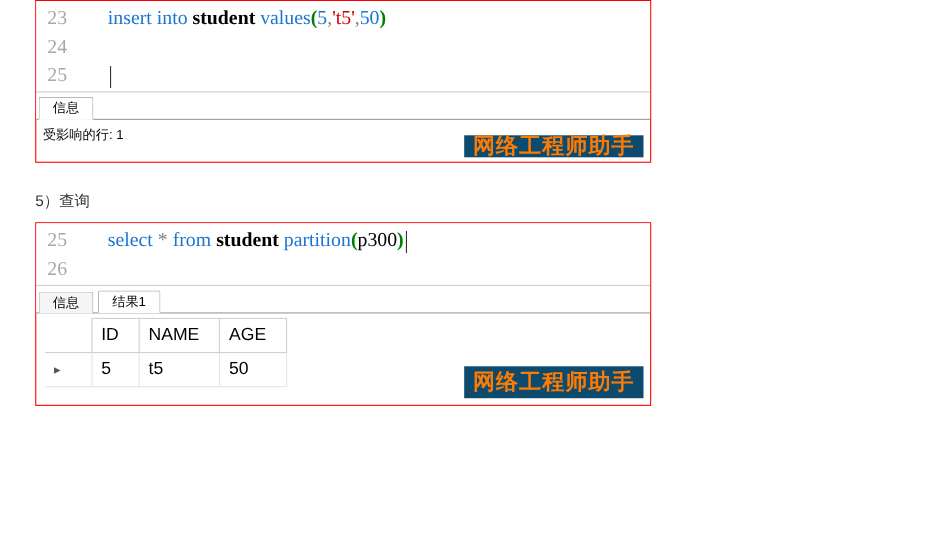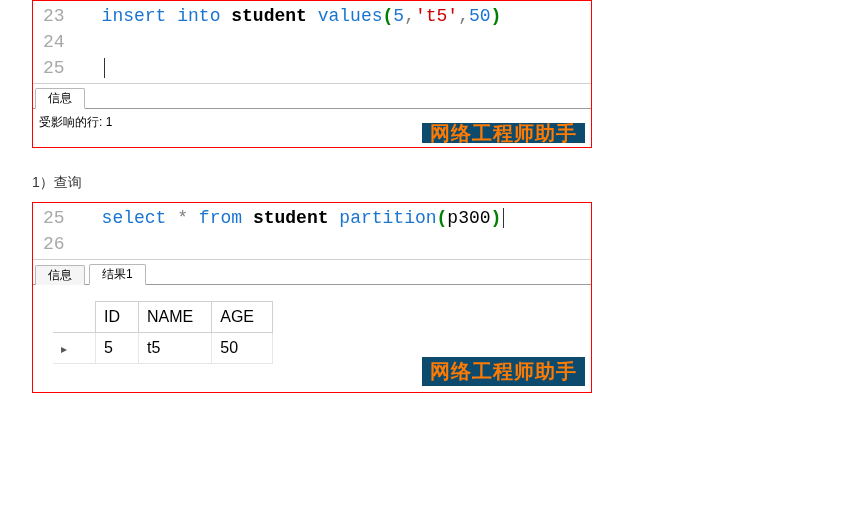--- a/index.html
+++ b/index.html
@@ -14,21 +14,21 @@
     padding: 0 0 10px 32px;
     width: 560px;
   }
   .panel {
     border: 1px solid #ff0000;
     background: #ffffff;
     position: relative;
   }
   .editor {
     display: flex;
-    font-family: Liberation Mono, monospace;
+    font-family: Liberation Serif, serif;
     font-size: 18px;
     line-height: 26px;
     background: #ffffff;
   }
   .gutter {
     text-align: right;
     color: #a8a8a8;
     padding: 2px 6px 2px 10px;
     user-select: none;
   }
@@ -106,21 +106,21 @@
     margin: 26px 0 10px 0;
     font-size: 14px;
     color: #333;
   }
 
   
   .result-table {
     border-collapse: collapse;
     font-size: 16px;
     font-family: "Segoe UI", Arial, sans-serif;
-    margin: 16px;
+    margin: 4px;
   }
   .result-table th {
     text-align: left;
     font-weight: normal;
     background: #ffffff;
     border: 1px solid #d0d0d0;
     padding: 6px 18px 6px 8px;
     color: #000;
   }
   .result-table td {
@@ -160,21 +160,21 @@
     </div>
     <div class="tabstrip">
       <div class="tab active">信息</div>
     </div>
     <div class="msgarea">
       <div>受影响的行: 1</div>
       <div class="watermark">网络工程师助手</div>
     </div>
   </div>
 
-  <div class="section-label">1）查询</div>
+  <div class="section-label">5）查询</div>
 
   <div class="panel panel2-inner">
     <div class="editor">
       <div class="gutter">
         <div>25</div>
         <div>26</div>
       </div>
       <div class="code">
         <div><span class="tok-kw">select</span> <span class="tok-punc">*</span> <span class="tok-kw">from</span> <span class="tok-id">student</span> <span class="tok-part">partition</span><span class="tok-par">(</span><span>p300</span><span class="tok-par">)</span><span class="cursor"></span></div>
         <div></div>

